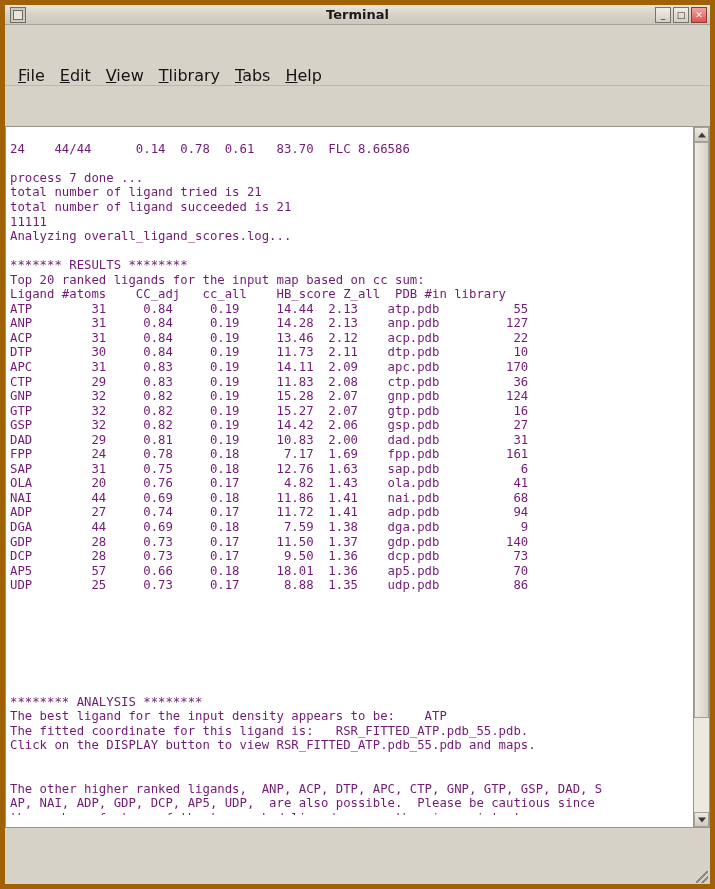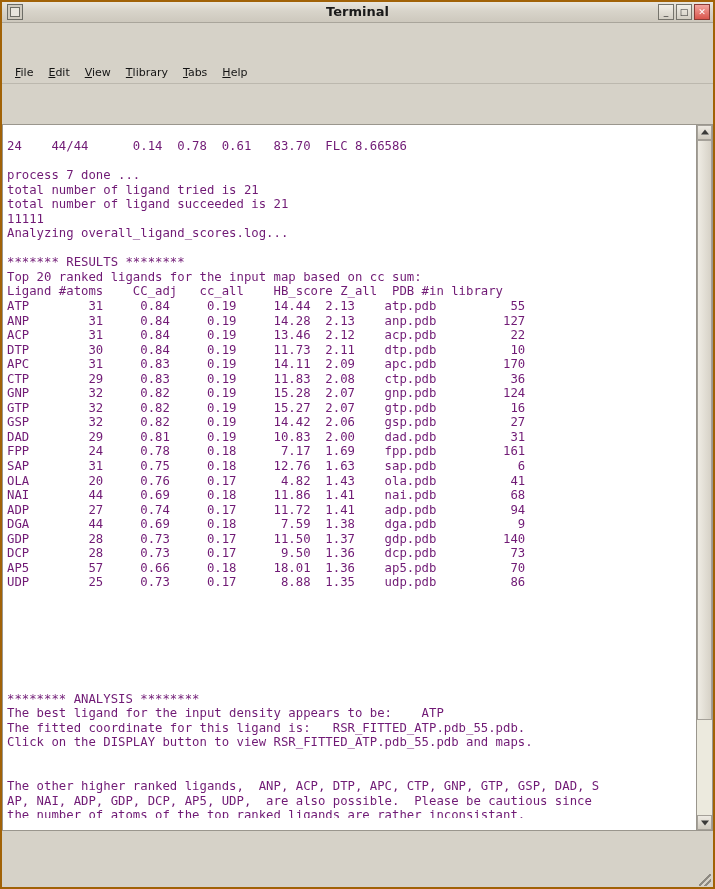--- a/index.html
+++ b/index.html
@@ -12,21 +12,21 @@
     height: 889px;
     overflow: hidden;
     font-family: "DejaVu Sans", sans-serif;
     font-size: 12px;
   }
   .window {
     width: 715px;
     height: 889px;
     box-sizing: border-box;
     background: #d6d2c8;
-    border: 2px solid #a16207;
+    border: 5px solid #a16207;
     display: flex;
     flex-direction: column;
     gap: 40px;
   }
   
   .titlebar {
     height: 22px;
     box-sizing: border-box;
     background: linear-gradient(to bottom, #e9e6de 0%, #d8d4ca 45%, #cdc8bd 100%);
     border-bottom: 1px solid #a9a59b;
@@ -92,21 +92,21 @@
   .menubar {
     height: 21px;
     box-sizing: border-box;
     background: #d6d2c8;
     display: flex;
     align-items: center;
     padding-left: 6px;
     border-bottom: 1px solid #bcb8ae;
   }
   .menu-item {
-    font-size: 11px;
+    font-size: 16px;
     color: #141414;
     padding: 4px 7px;
     margin-right: 1px;
     cursor: pointer;
     font-family: "DejaVu Sans", sans-serif;
   }
   .menu-item .mn {
     text-decoration: underline;
   }
   

